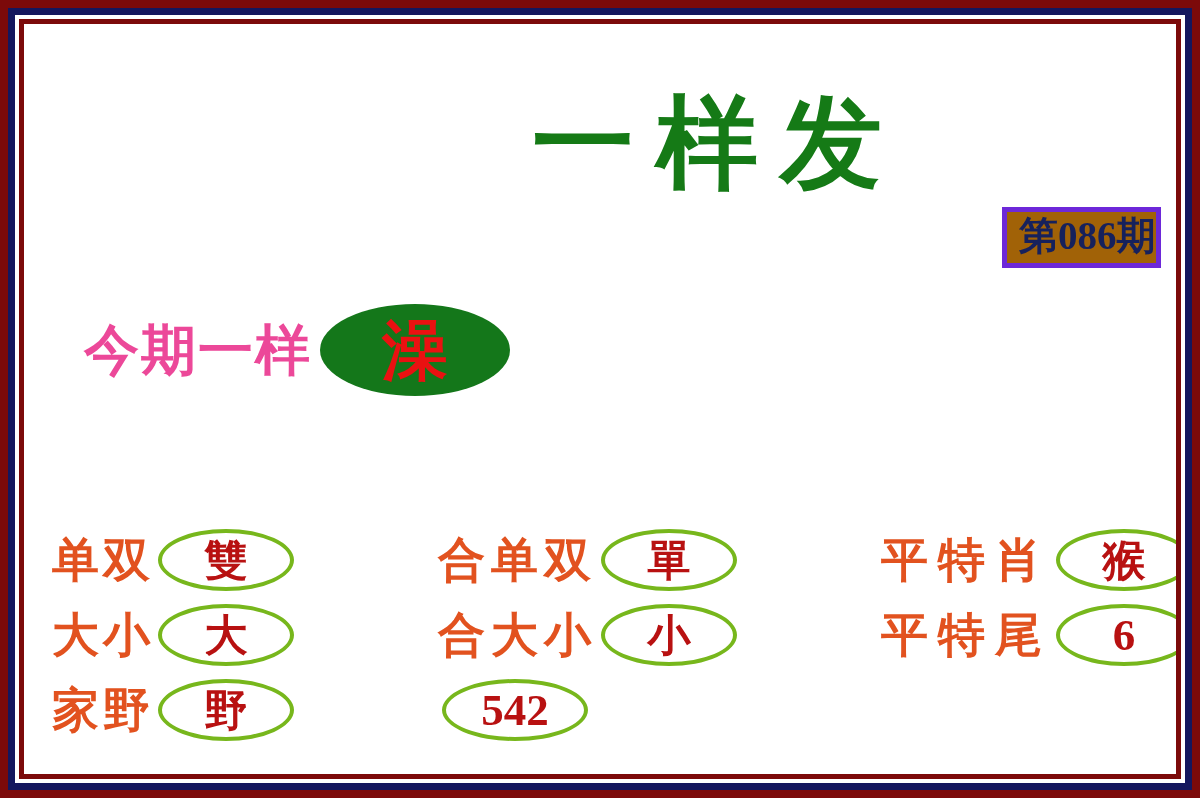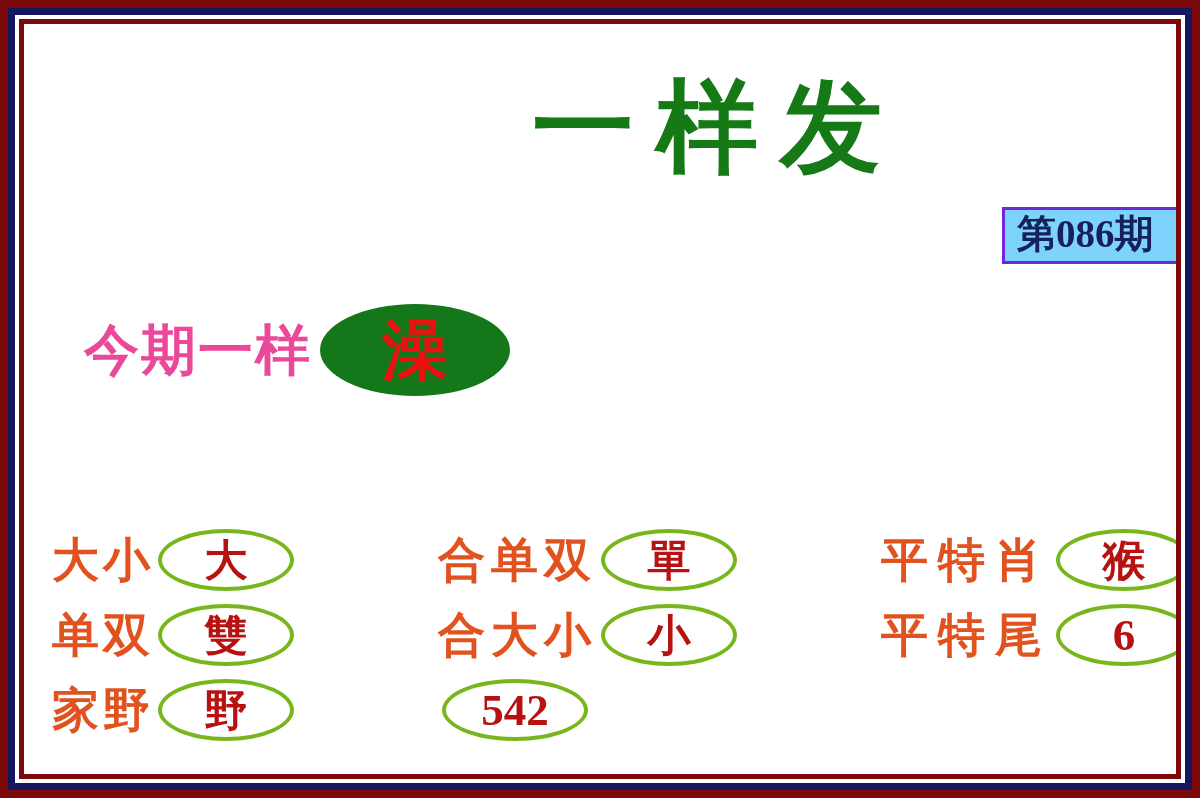--- a/index.html
+++ b/index.html
@@ -43,21 +43,21 @@
     position: absolute;
     inset: 24px;
     background: #ffffff;
     overflow: hidden;
   }
 
   
   .main-title {
     position: absolute;
     left: 508px;
-    top: 48px;
+    top: 64px;
     width: 640px;
     color: #157a16;
     font-family: "DejaVu Sans", sans-serif;
     font-weight: bold;
     font-size: 102px;
     line-height: 110px;
     letter-spacing: 22px;
     white-space: nowrap;
   }
   .subtitle-row {
@@ -76,23 +76,23 @@
     font-weight: bold;
     font-size: 62px;
     line-height: 68px;
     letter-spacing: 12px;
     white-space: nowrap;
   }
   .issue-box {
     position: absolute;
     left: 470px;
     top: 3px;
-    border: 3px solid #6d28d9;
-    background: #7dd3fc;
-    padding: 2px 24px 5px 12px;
+    border: 5px solid #6d28d9;
+    background: #a16207;
+    padding: 2px 0 5px 12px;
   }
   .issue-text {
     color: #16215c;
     font-family: "Liberation Serif", serif;
     font-weight: bold;
     font-size: 39px;
     line-height: 44px;
     white-space: nowrap;
   }
 
@@ -212,29 +212,29 @@
       <div class="headline-label">今期一样</div>
       <div class="headline-oval">
         <div class="headline-oval-text">澡</div>
       </div>
     </div>
 
     <div class="grid">
 
       <div class="column col-1">
         <div class="cell">
+          <div class="cell-label">单双</div>
+          <div class="cell-oval">
+            <div class="cell-value">雙</div>
+          </div>
+        </div>
+        <div class="cell">
           <div class="cell-label">大小</div>
           <div class="cell-oval">
             <div class="cell-value">大</div>
-          </div>
-        </div>
-        <div class="cell">
-          <div class="cell-label">单双</div>
-          <div class="cell-oval">
-            <div class="cell-value">雙</div>
           </div>
         </div>
         <div class="cell">
           <div class="cell-label">家野</div>
           <div class="cell-oval">
             <div class="cell-value">野</div>
           </div>
         </div>
       </div>
 

